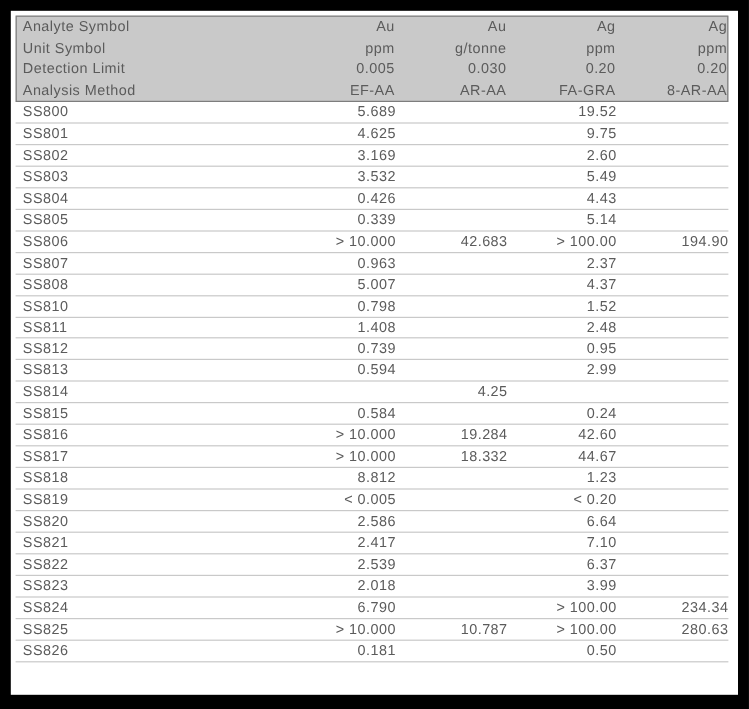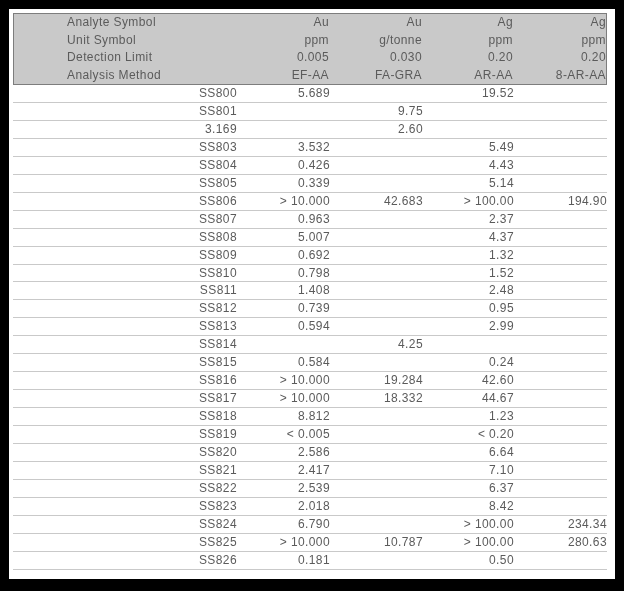--- a/index.html
+++ b/index.html
@@ -31,28 +31,28 @@
     display: grid;
     grid-template-columns: 1fr 93px 93px 91px 93px;
     height: 18px;
     line-height: 18px;
     font-size: 12px;
     color: #5b5b5b;
     letter-spacing: 0.4px;
     box-sizing: border-box;
   }
   .header-box .grid-row { height: 17.5px; line-height: 17.5px; }
-  .row-label { padding-left: 5px; text-align: left; white-space: nowrap; overflow: hidden; margin-left: 48px; }
+  .row-label { padding-left: 5px; text-align: left; white-space: nowrap; overflow: hidden; }
   .cell-num { text-align: right; white-space: nowrap; }
   .body-rows .grid-row {
     border-bottom: 1px solid #c9c9c9;
     height: 17.96px;
     line-height: 17.5px;
   }
-  .body-rows .row-label { padding-left: 6px; text-align: right; }
+  .body-rows .row-label { padding-left: 6px; }
 </style>
 </head>
 <body>
 
 <div class="frame">
   <div class="sheet">
 
     <div class="header-box">
       <div class="grid-row">
         <div class="row-label">Analyte Symbol</div>
@@ -71,43 +71,45 @@
       <div class="grid-row">
         <div class="row-label">Detection Limit</div>
         <div class="cell-num">0.005</div>
         <div class="cell-num">0.030</div>
         <div class="cell-num">0.20</div>
         <div class="cell-num">0.20</div>
       </div>
       <div class="grid-row">
         <div class="row-label">Analysis Method</div>
         <div class="cell-num">EF-AA</div>
+        <div class="cell-num">AR-AA</div>
         <div class="cell-num">FA-GRA</div>
-        <div class="cell-num">AR-AA</div>
         <div class="cell-num">8-AR-AA</div>
       </div>
     </div>
 
     <div class="body-rows">
       <div class="grid-row">
         <div class="row-label">SS800</div>
         <div class="cell-num">5.689</div>
         <div class="cell-num"></div>
         <div class="cell-num">19.52</div>
         <div class="cell-num"></div>
       </div>
 
       <div class="grid-row">
         <div class="row-label">SS801</div>
+        <div class="cell-num">4.625</div>
         <div class="cell-num"></div>
         <div class="cell-num">9.75</div>
         <div class="cell-num"></div>
       </div>
 
       <div class="grid-row">
+        <div class="row-label">SS802</div>
         <div class="cell-num">3.169</div>
         <div class="cell-num"></div>
         <div class="cell-num">2.60</div>
         <div class="cell-num"></div>
       </div>
 
       <div class="grid-row">
         <div class="row-label">SS803</div>
         <div class="cell-num">3.532</div>
         <div class="cell-num"></div>
@@ -148,27 +150,20 @@
       </div>
 
       <div class="grid-row">
         <div class="row-label">SS808</div>
         <div class="cell-num">5.007</div>
         <div class="cell-num"></div>
         <div class="cell-num">4.37</div>
         <div class="cell-num"></div>
       </div>
 
-      <div class="grid-row">
-        <div class="row-label">SS809</div>
-        <div class="cell-num">0.692</div>
-        <div class="cell-num"></div>
-        <div class="cell-num">1.32</div>
-        <div class="cell-num"></div>
-      </div>
 
       <div class="grid-row">
         <div class="row-label">SS810</div>
         <div class="cell-num">0.798</div>
         <div class="cell-num"></div>
         <div class="cell-num">1.52</div>
         <div class="cell-num"></div>
       </div>
 
       <div class="grid-row">
@@ -263,21 +258,21 @@
         <div class="cell-num">2.539</div>
         <div class="cell-num"></div>
         <div class="cell-num">6.37</div>
         <div class="cell-num"></div>
       </div>
 
       <div class="grid-row">
         <div class="row-label">SS823</div>
         <div class="cell-num">2.018</div>
         <div class="cell-num"></div>
-        <div class="cell-num">8.42</div>
+        <div class="cell-num">3.99</div>
         <div class="cell-num"></div>
       </div>
 
       <div class="grid-row">
         <div class="row-label">SS824</div>
         <div class="cell-num">6.790</div>
         <div class="cell-num"></div>
         <div class="cell-num">&gt; 100.00</div>
         <div class="cell-num">234.34</div>
       </div>

